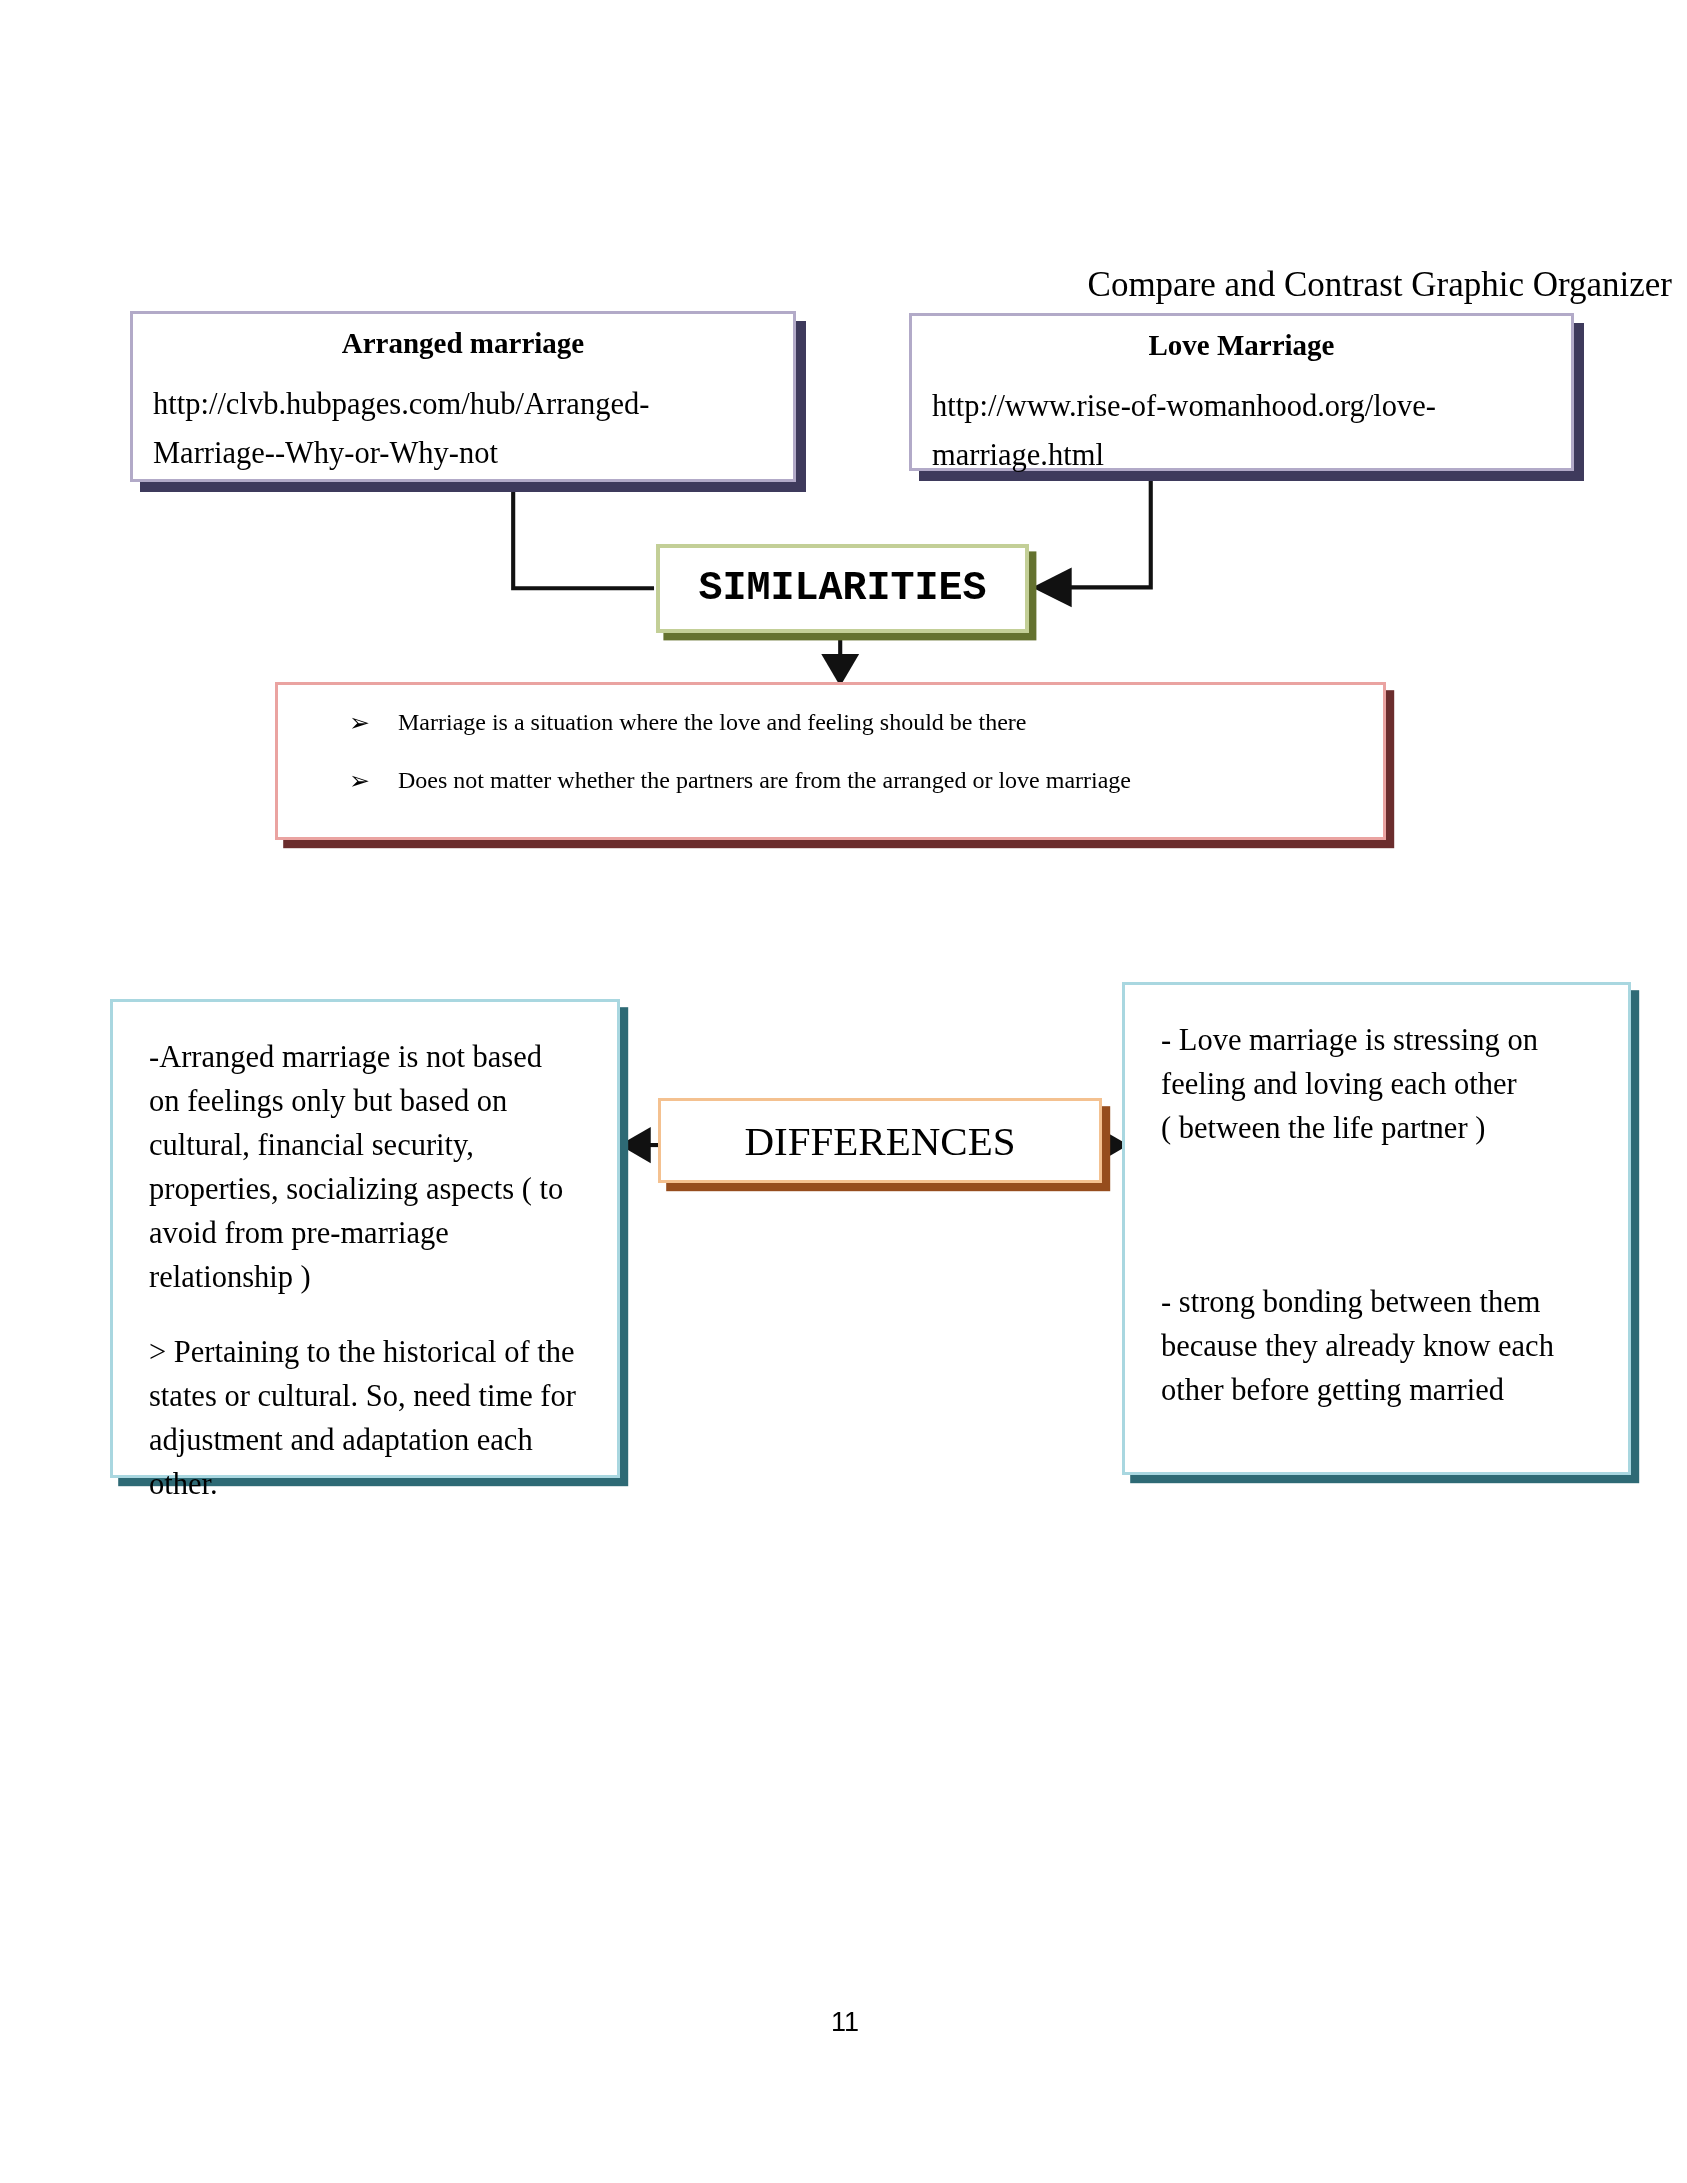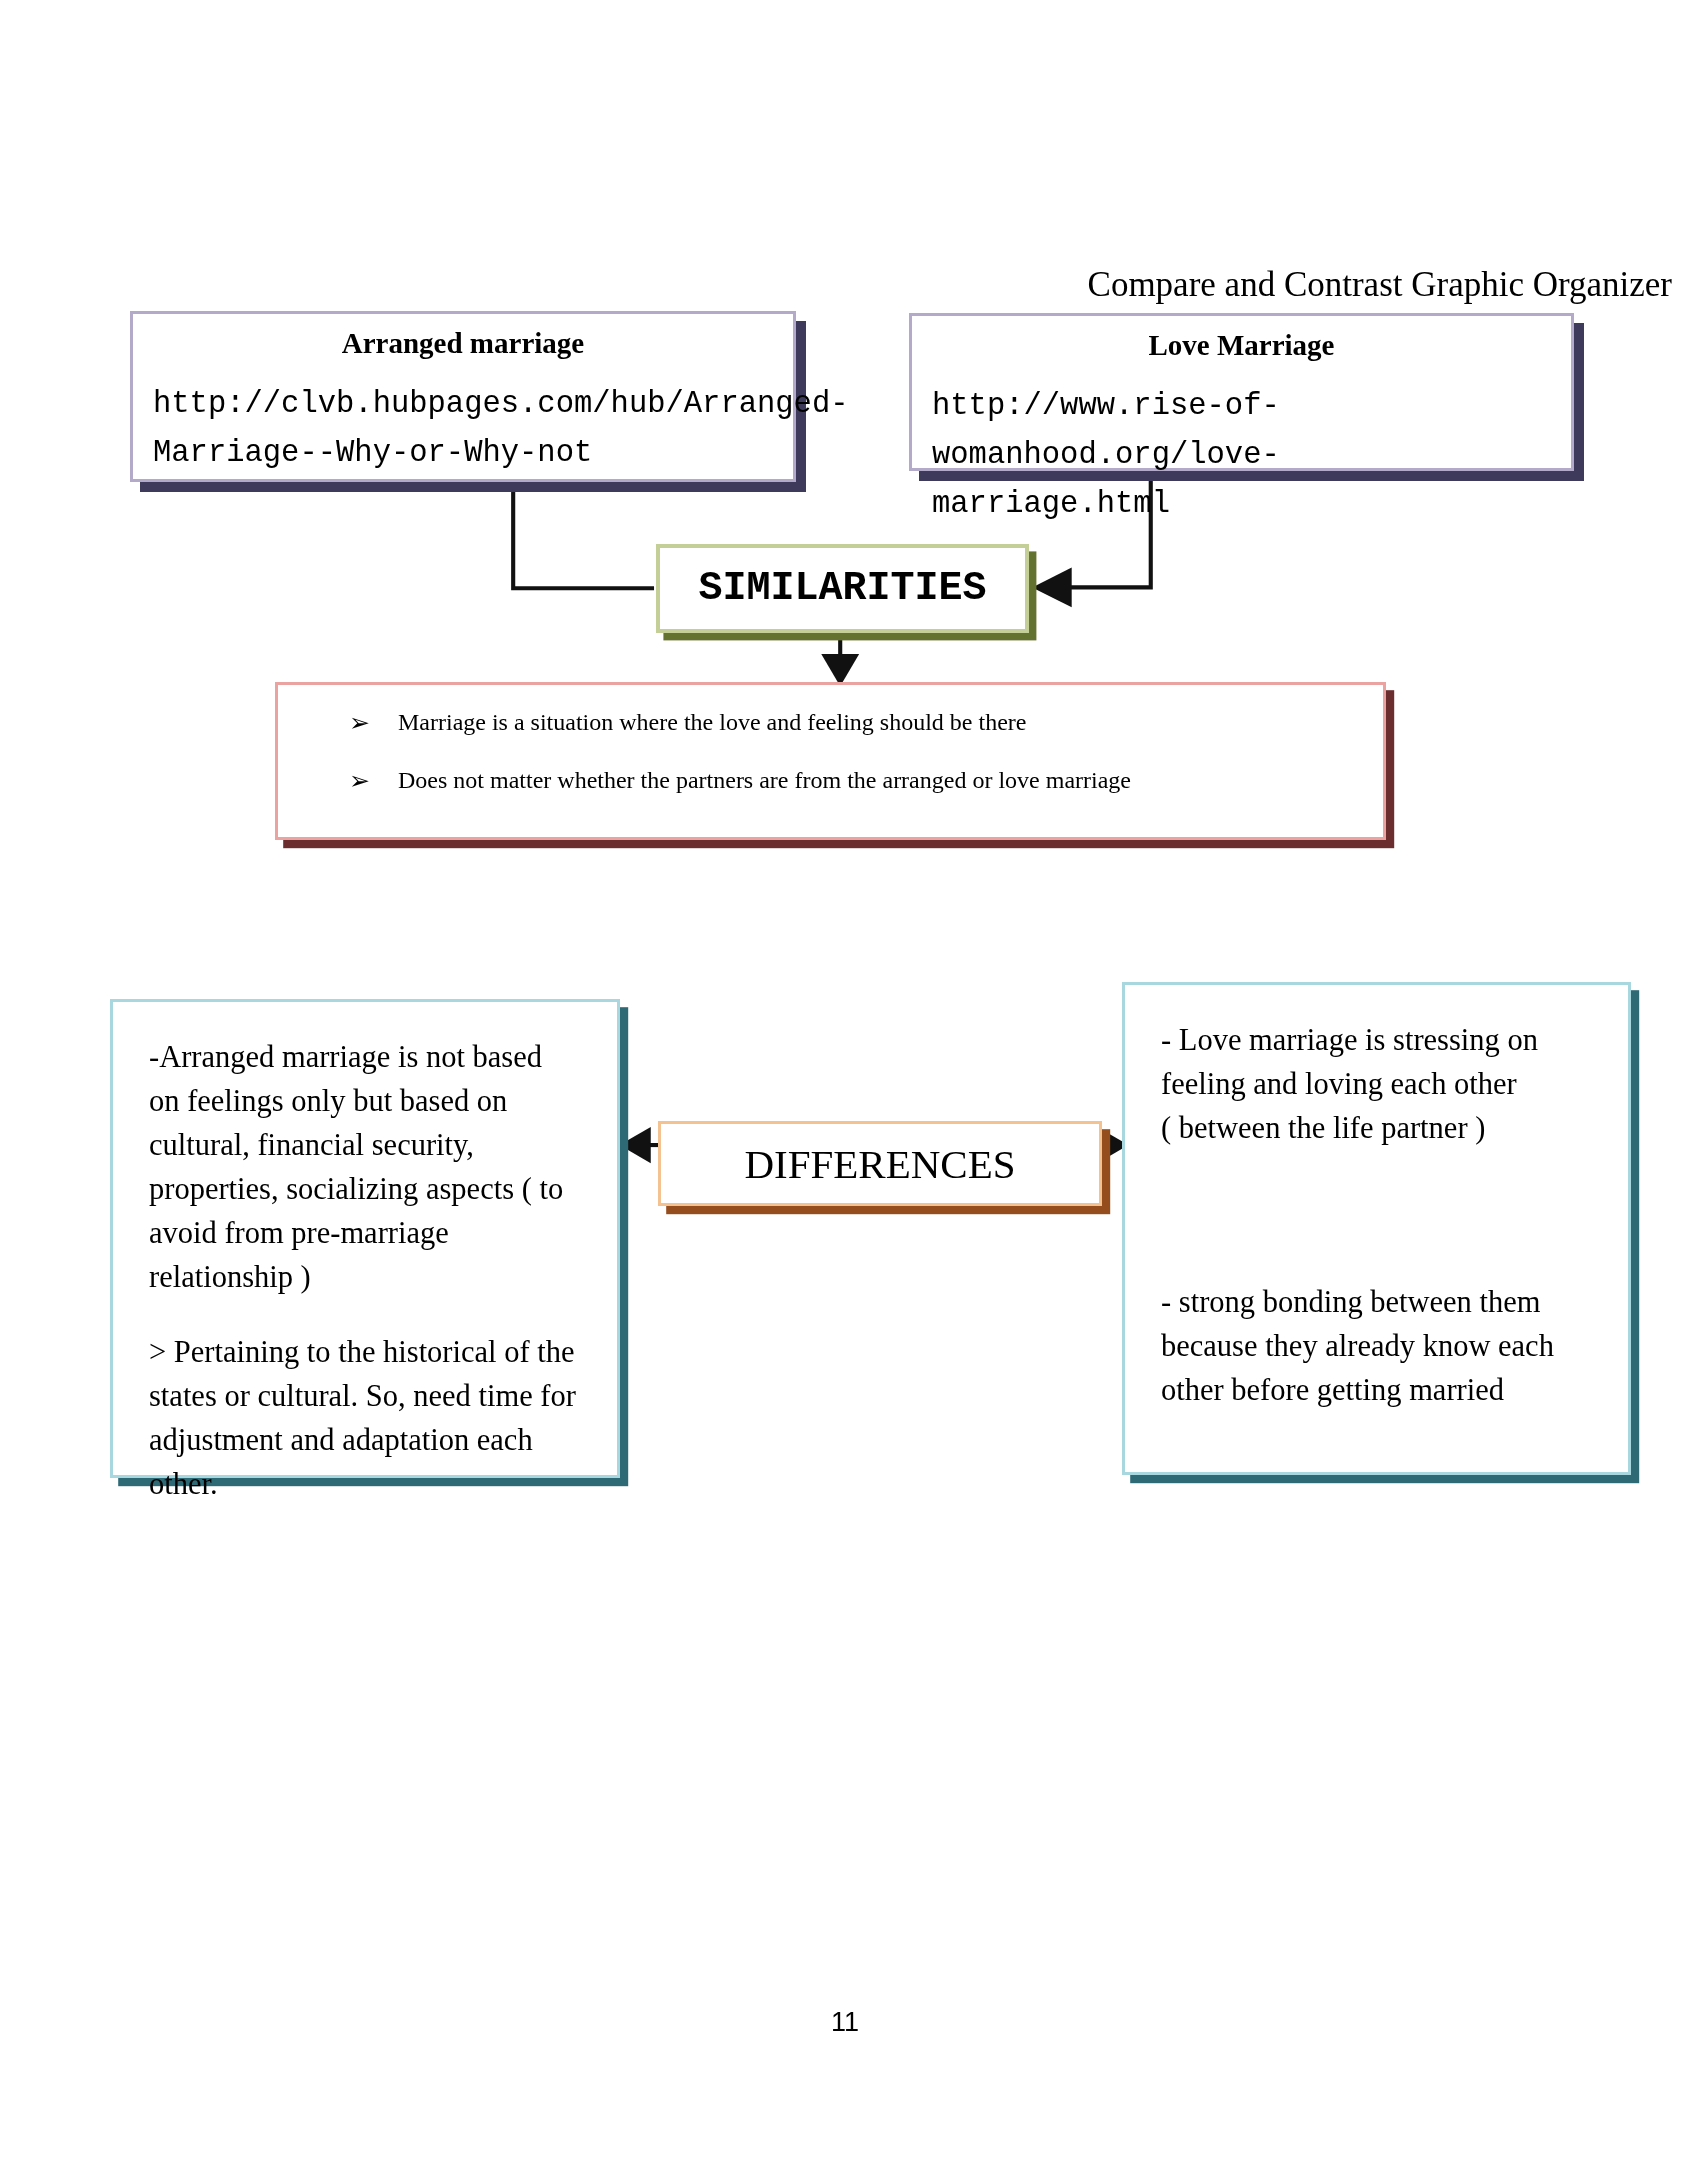--- a/index.html
+++ b/index.html
@@ -26,21 +26,20 @@
     box-shadow:10px 10px 0 #3e3a5c;
   }
   .src-box .hdr{
     text-align:center;font-weight:bold;font-size:29px;
     margin-top:13px;
   }
   .src-box .url{
     font-size:30.5px;line-height:49px;
     margin-top:20px;padding-left:20px;
     white-space:pre-line;
-    font-family:Liberation Mono, monospace;
   }
   .sim-box{
     border:4.1px solid #c3cf97;
     box-shadow:7.4px 7.4px 0 #64722f;
     display:flex;align-items:center;justify-content:center;
     font-size:40px;font-weight:bold;font-family:Liberation Mono, monospace;
   }
   .diffs-label-box{
     border:3.3px solid #f4c190;
     box-shadow:8.2px 8.2px 0 #964d1d;
@@ -140,21 +139,21 @@
 cultural, financial security,
 properties, socializing aspects ( to
 avoid from pre-marriage
 relationship )</p>
     <p class="second">&gt; Pertaining to the historical of the
 states or cultural. So, need time for
 adjustment and adaptation each
 other.</p>
   </div>
 
-  <div class="abs node diffs-label-box" style="left:658px;top:1098px;width:444px;height:85px;margin-top:23px;">
+  <div class="abs node diffs-label-box" style="left:658px;top:1098px;width:444px;height:85px;">
     <span>DIFFERENCES</span>
   </div>
 
   <div class="abs node cyan-box" style="left:1122px;top:982px;width:509px;height:493px;">
     <p>- Love marriage is stressing on
 feeling and loving each other
 ( between the life partner )</p>
     <p class="second-far">- strong bonding between them
 because they already know each
 other before getting married</p>

